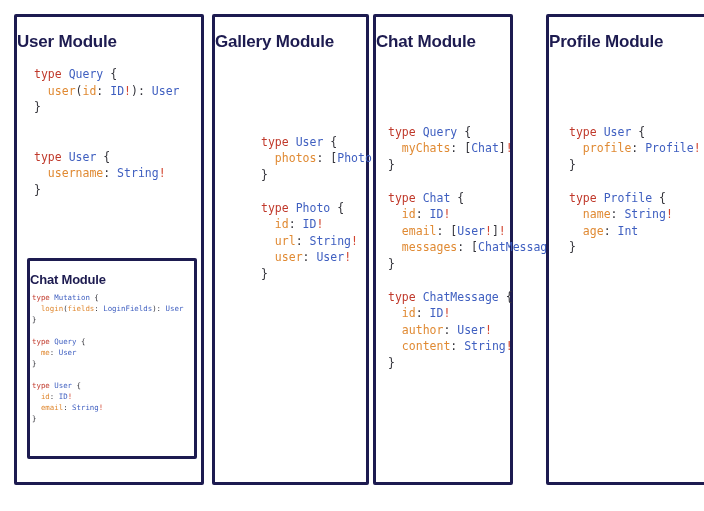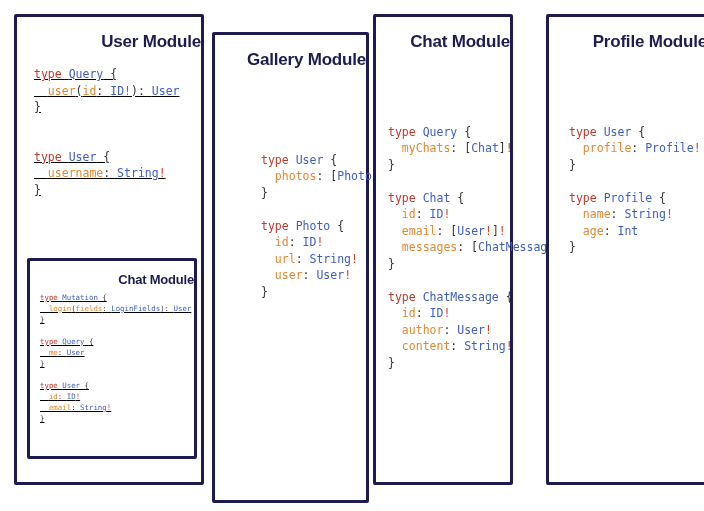--- a/index.html
+++ b/index.html
@@ -25,21 +25,21 @@
   
   .panel {
     position: absolute;
     box-sizing: border-box;
     background: #ffffff;
     border: 3px solid #1d1b50;
     border-radius: 2px;
   }
 
   .panel-title {
-    text-align: right;
+    text-align: left;
     color: #1d1b50;
     font-family: "Liberation Sans", sans-serif;
     font-weight: bold;
     letter-spacing: -0.2px;
   }
 
   .panel > .panel-title.big {
     font-size: 17px;
     margin-top: 15px;
     margin-bottom: 4px;
@@ -71,30 +71,30 @@
   .field  { color: #e08a33; }   
   .punct  { color: #33333a; }   
   .bang   { color: #d2452f; }   
 
   .blank { display: block; height: 16.5px; }
   .blank-sm { display: block; height: 11px; }
 
   
   #panel-user    { left: 14px;  top: 14px;  width: 190px; height: 471px; }
   #panel-auth    { left: 10px;  top: 241px; width: 170px; height: 201px; }
-  #panel-gallery { left: 212px; top: 32px;  width: 157px; height: 471px; }
+  #panel-gallery { left: 212px; top: 14px;  width: 157px; height: 471px; }
   #panel-chat    { left: 373px; top: 14px;  width: 140px; height: 471px; }
   #panel-profile { left: 546px; top: 14px;  width: 164px; height: 471px; }
 
   .panel-body { padding: 0 14px; }
-  #panel-user   .panel-body { padding-left: 17px; text-decoration: underline; }
+  #panel-user   .panel-body { padding-left: 17px; }
   #panel-gallery .panel-body { padding-left: 16px; padding-top: 66px; margin-left: 30px; }
   #panel-chat    .panel-body { padding-left: 12px; padding-top: 56px; }
   #panel-profile .panel-body { padding-left: 20px; padding-top: 56px; }
-  #panel-auth    .panel-body { padding: 0 10px; }
+  #panel-auth    .panel-body { padding: 0 2px; }
 
   #panel-user .code.md { margin-top: 14px; }
   #panel-auth .code.sm { margin-top: 4px; }
 </style>
 </head>
 <body>
 
 <div id="board">
 
   <section class="panel" id="panel-user">

